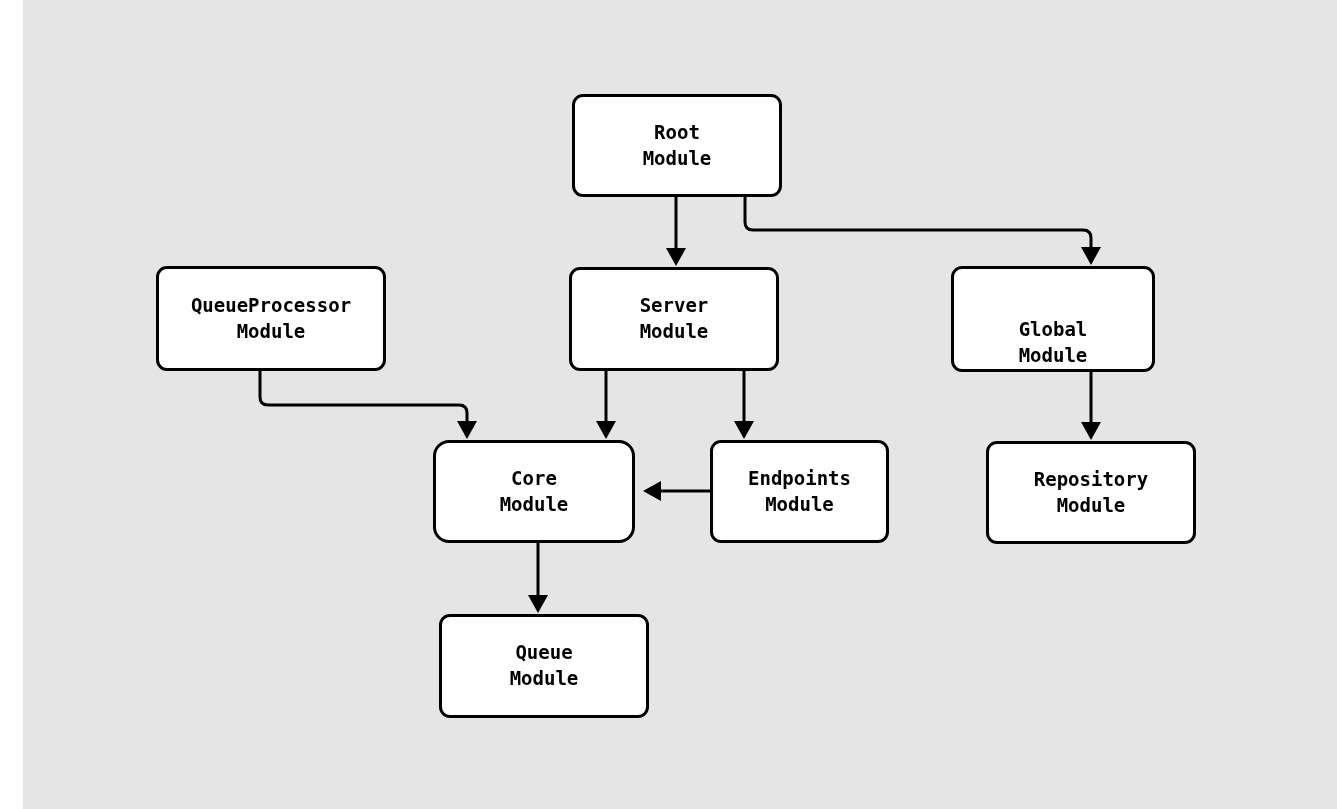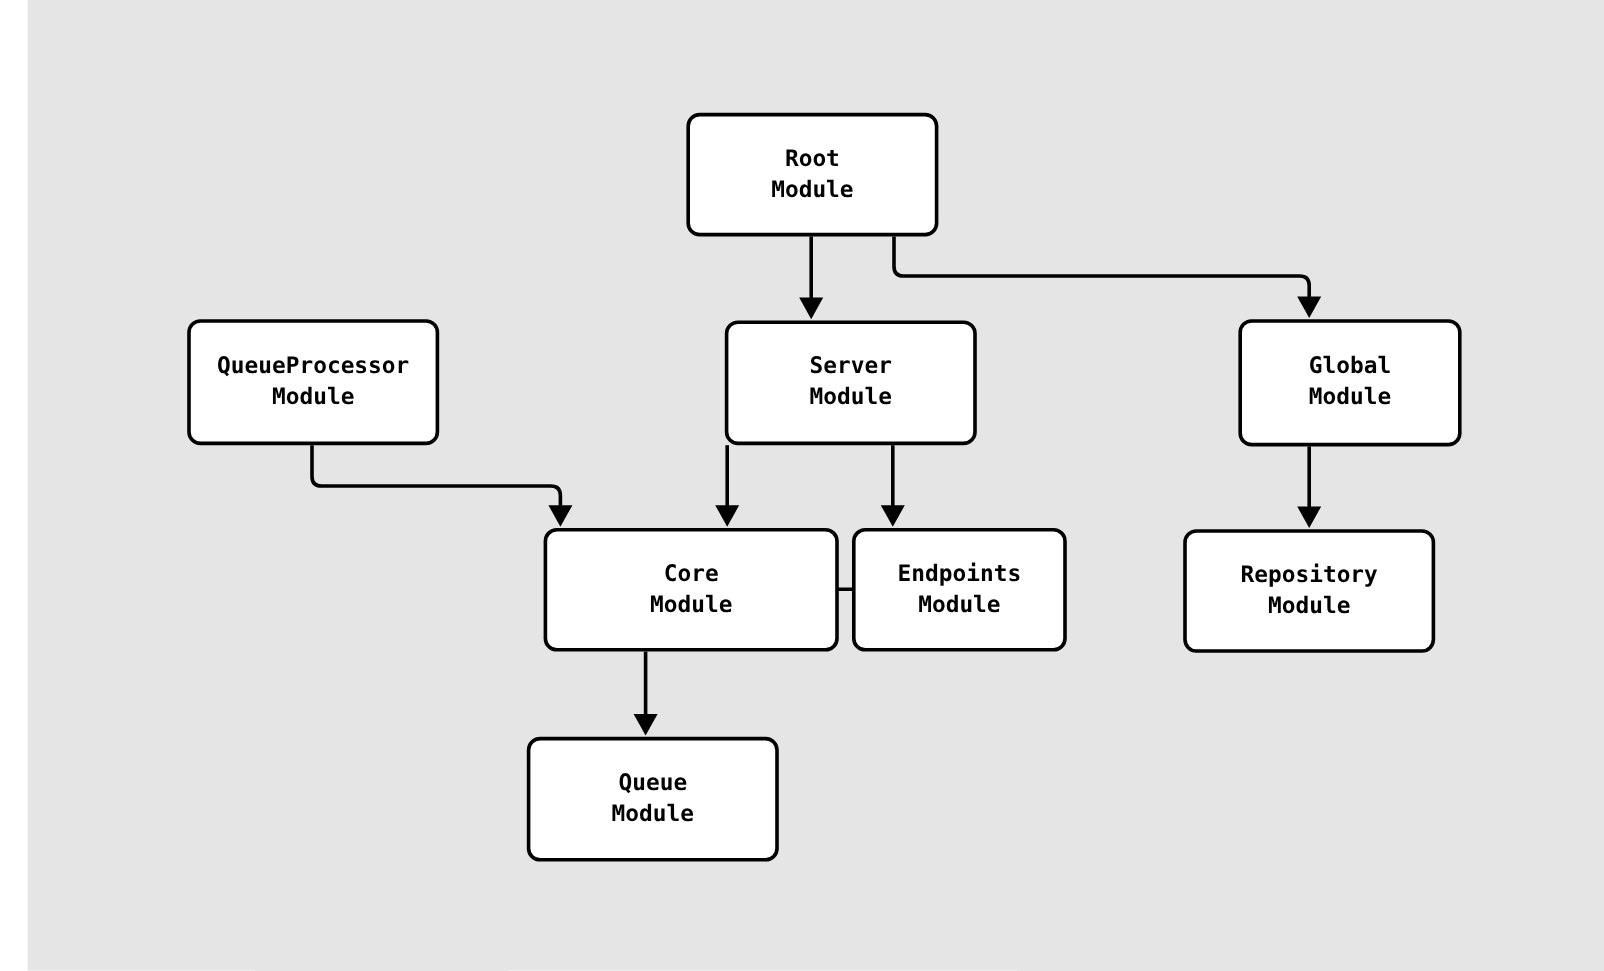--- a/index.html
+++ b/index.html
@@ -95,36 +95,36 @@
       <path d="M 515 543 L 515 599" fill="none" stroke="#000000" stroke-width="3"></path>
       <polygon points="515,613 505,595 525,595" fill="#000000"></polygon>
     </g>
   </svg>
 
   <div class="node" style="left:549px; top:94px; width:210px; height:103px;">
     <span class="node-label">Root
 Module</span>
   </div>
 
-  <div class="node" style="left:133px; top:266px; width:210px; height:105px;text-align:center;">
+  <div class="node" style="left:133px; top:266px; width:230px; height:105px;text-align:center;">
     <span class="node-label">QueueProcessor
 Module</span>
   </div>
 
-  <div class="node" style="left:581px; top:267px; width:210px; height:104px;border-radius:11px;">
+  <div class="node" style="left:546px; top:267px; width:210px; height:104px;border-radius:11px;">
     <span class="node-label">Server
 Module</span>
   </div>
 
-  <div class="node" style="left:1009px; top:266px; width:186px; height:106px;">
+  <div class="node" style="left:928px; top:266px; width:204px; height:106px;align-items:flex-end;">
     <span class="node-label">Global
 Module</span>
   </div>
 
-  <div class="node" style="left:430px; top:440px; width:246px; height:103px;">
+  <div class="node" style="left:410px; top:440px; width:202px; height:103px;border-radius:16px;">
     <span class="node-label">Core
 Module</span>
   </div>
 
   <div class="node" style="left:687px; top:440px; width:179px; height:103px;">
     <span class="node-label">Endpoints
 Module</span>
   </div>
 
   <div class="node" style="left:963px; top:441px; width:210px; height:103px;justify-content:center;">

